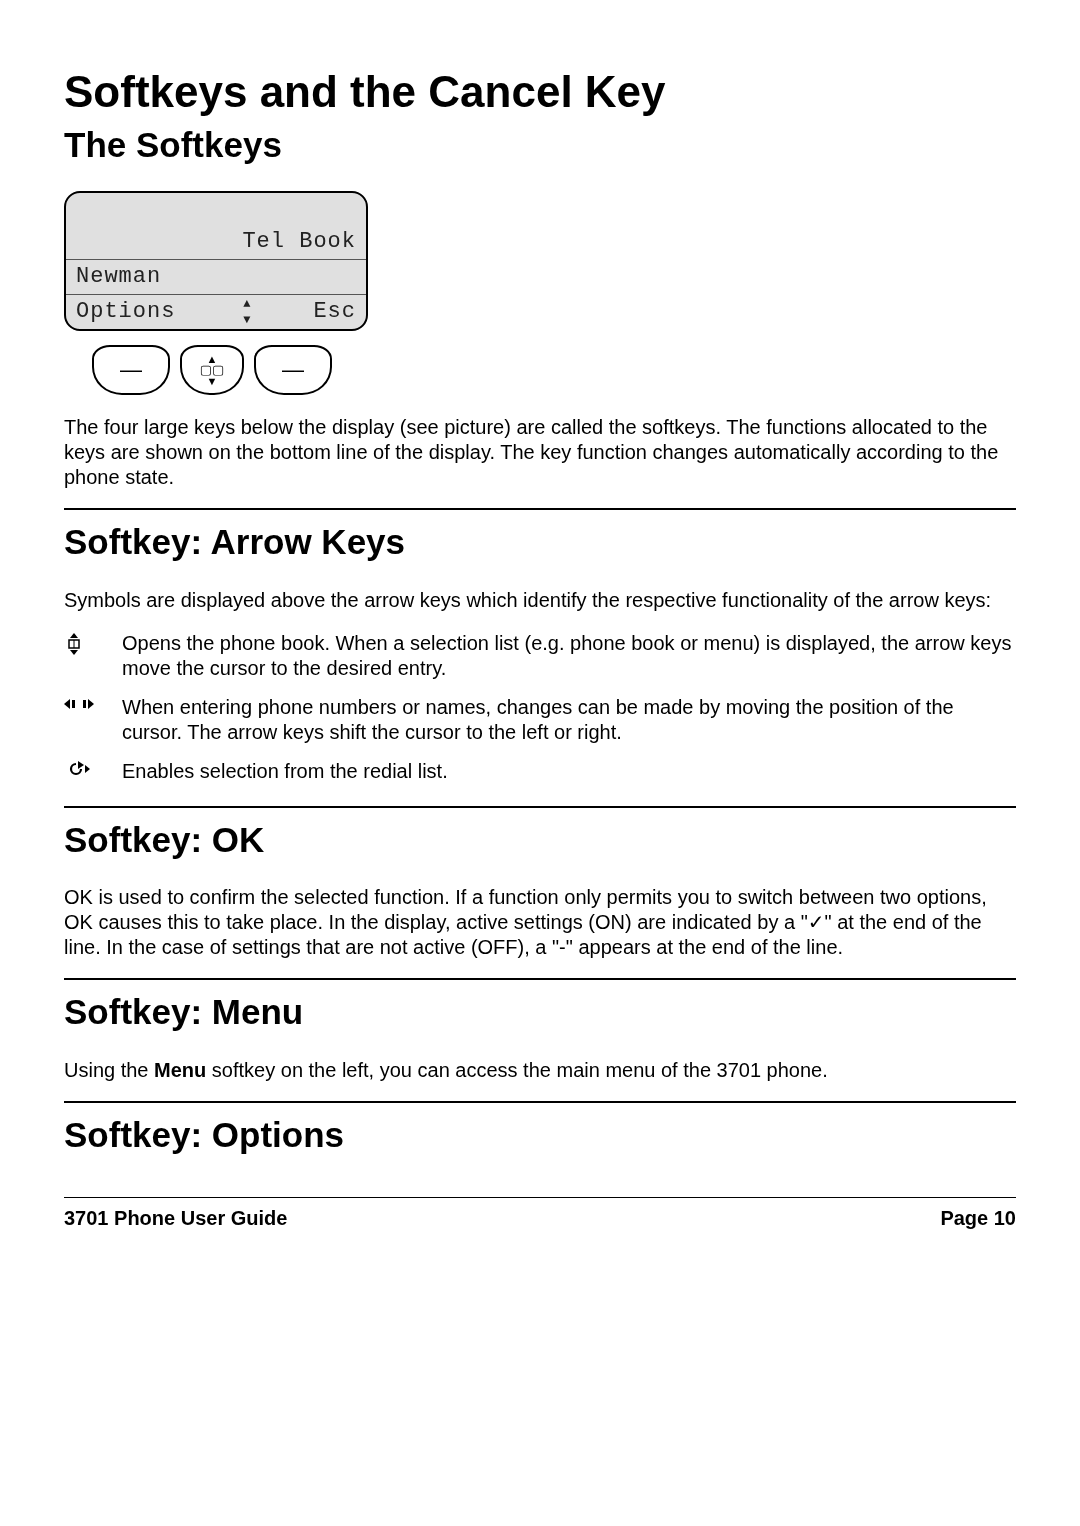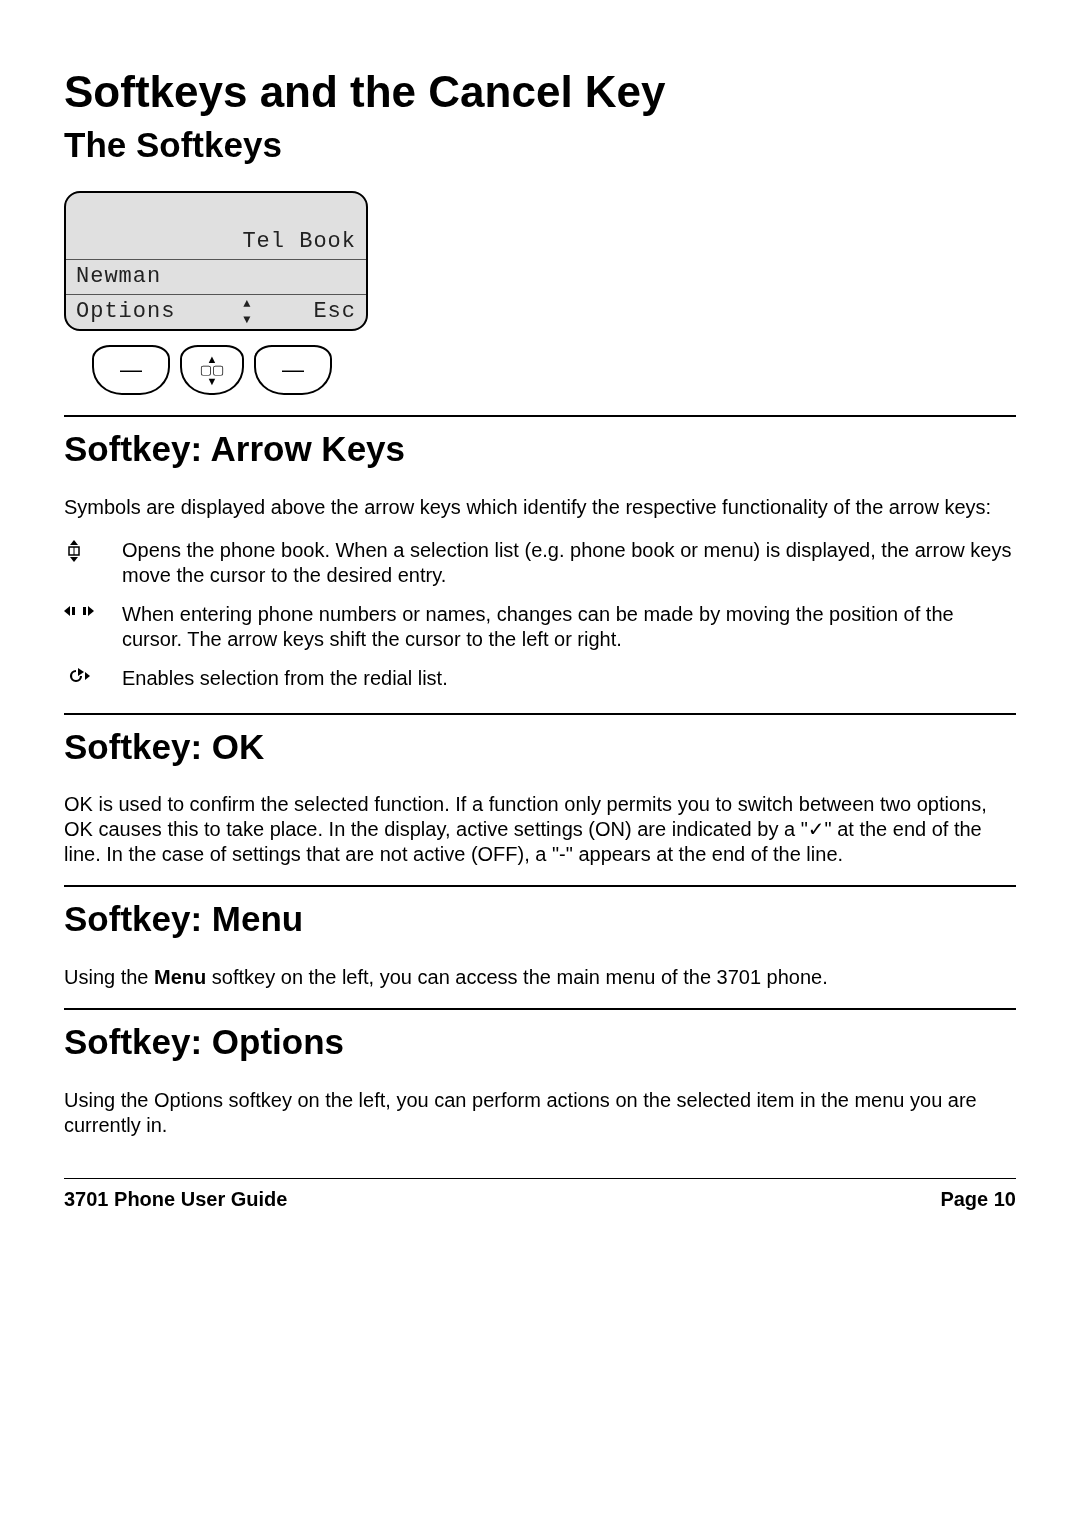--- a/index.html
+++ b/index.html
@@ -153,20 +153,21 @@
       <div class="hard-key">—</div>
       <div class="hard-key center">
         <span class="tri">▲</span>
         <span class="book">▢▢</span>
         <span class="tri">▼</span>
       </div>
       <div class="hard-key">—</div>
     </div>
   </div>
 
+  <p>The four large keys below the display (see picture) are called the softkeys. The functions allocated to the keys are shown on the bottom line of the display. The key function changes automatically according to the phone state.</p>
 
   <hr class="sec-divider">
   <h2>Softkey: Arrow Keys</h2>
   <p>Symbols are displayed above the arrow keys which identify the respective functionality of the arrow keys:</p>
 
   <div class="icon-list">
 
     <div class="icon-item">
       <div class="icon-cell">
         <svg width="20" height="22" viewBox="0 0 20 22">
@@ -210,21 +211,20 @@
   <p>OK is used to confirm the selected function. If a function only permits you to switch between two options, OK causes this to take place. In the display, active settings (ON) are indicated by a "✓" at the end of the line. In the case of settings that are not active (OFF), a "-" appears at the end of the line.</p>
 
   <hr class="sec-divider">
   <h2>Softkey: Menu</h2>
   <p>
     <span>Using the </span><b>Menu</b><span> softkey on the left, you can access the main menu of the 3701 phone.</span>
   </p>
 
   <hr class="sec-divider">
   <h2>Softkey: Options</h2>
-  <p>Using the Options softkey on the left, you can perform actions on the selected item in the menu you are currently in.</p>
 
   <div class="footer">
     <hr class="thin-divider">
     <div class="footer-line">
       <span>3701 Phone User Guide</span>
       <span>Page 10</span>
     </div>
   </div>
 
 </div>

